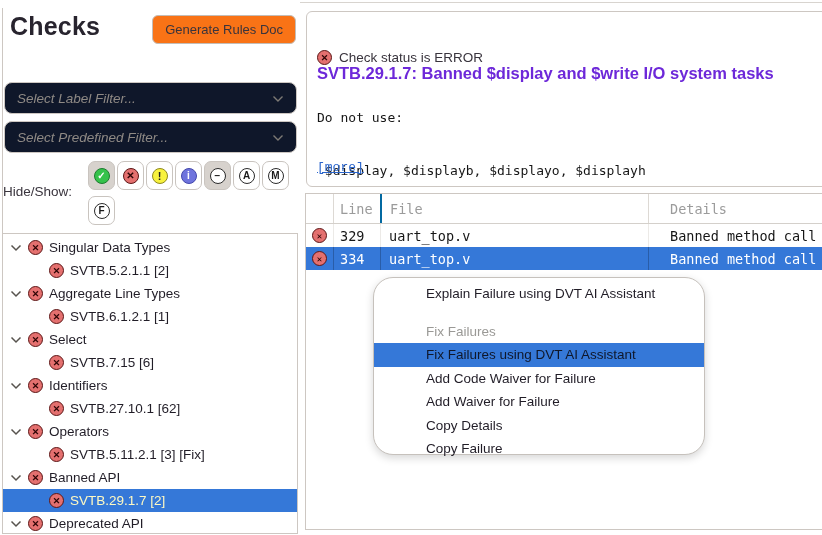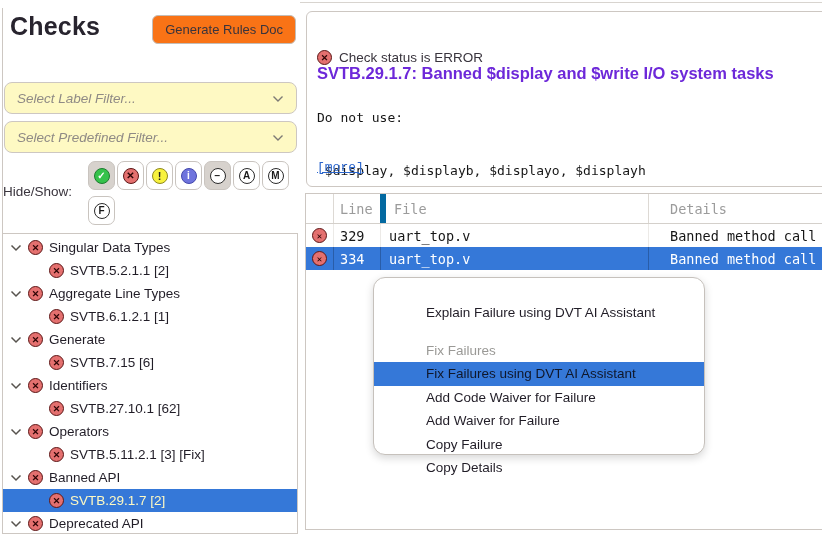--- a/index.html
+++ b/index.html
@@ -27,21 +27,21 @@
   .left-panel { position:absolute; left:0; top:0; width:300px; height:535px; }
   .left-edge  { position:absolute; left:2px; top:8px; width:1px; height:526px; background:var(--panel-border); }
 
   .lp-header { position:absolute; left:10px; top:12px; width:286px; display:flex;
                justify-content:space-between; align-items:flex-start; }
   .lp-title  { font-size:25px; font-weight:bold; color:#28242e; letter-spacing:.2px; }
   .gen-btn   { margin-top:3px; height:29px; padding:0 12px; background:#f97316;
                border:1px solid #c3bdb8; border-radius:6px; font-size:13px; color:#39343d;
                font-family:"Liberation Sans",sans-serif; }
 
-  .combo { position:absolute; left:4px; width:293px; height:32px; background:#fef9c3;
+  .combo { position:absolute; left:4px; width:293px; height:32px; background:#0f172a;
            border:1px solid #cdc7c2; border-radius:8px; display:flex; align-items:center;
            padding:0 12px;gap:14px; }
   .combo-1 { top:82px; } .combo-2 { top:121px; }
   .combo-text { flex:1; font-style:italic; color:#8f8a85; font-size:13.5px;
                 white-space:nowrap; overflow:hidden; }
 
   .hs-label { position:absolute; left:3px; top:184px; font-size:13.5px; color:#39343d; }
   .toggle { position:absolute; width:27px; height:29px; background:#fff; border:1px solid #c9c4bf;
             border-radius:7px; display:flex; align-items:center; justify-content:center; padding:0; }
   .toggle.pressed { background:var(--pressed-bg); }
@@ -76,30 +76,30 @@
                border:1px solid var(--panel-border); background:#fff;
                font-family:"DejaVu Sans Mono",monospace; font-size:13.5px; }
   .t-row { display:flex; align-items:center; }
   .t-head { height:30px; border-bottom:1px solid #d4d0cb; color:#9b9b9b; }
   .t-body-row { height:23px; color:#161616; }
   .t-body-row.selected { background:var(--accent); color:#ffffff; }
   .c-icon { width:27px; display:flex; justify-content:center; align-self:stretch; align-items:center; }
   .c-line { width:47px; padding-left:6px; align-self:stretch; display:flex; align-items:center;
             border-left:1px solid #ddd9d4; }
   .c-file { width:268px; padding-left:8px; align-self:stretch; display:flex; align-items:center;
-            border-left:6px solid #0369a1; }
+            border-left:2px solid #0369a1; }
   .c-details { flex:1; padding-left:21px; align-self:stretch; display:flex; align-items:center;
                border-left:1px solid #ddd9d4; white-space:nowrap; overflow:hidden; }
   .t-body-row .c-line, .t-body-row .c-file, .t-body-row .c-details { border-left:1px solid #eceae7; }
   .t-body-row.selected .c-line, .t-body-row.selected .c-file,
   .t-body-row.selected .c-details { border-left:1px solid rgba(0,0,0,.22); }
 
   
   .context-menu { position:absolute; left:373px; top:277px; width:332px; height:178px; background:#fff;
-                  border:1px solid #c6c1bc; border-radius:12px; padding:23px 0;
+                  border:1px solid #c6c1bc; border-radius:20px; padding:4px 0;
                   box-shadow:0 3px 8px rgba(0,0,0,.16); z-index:10; }
   .menu-item { height:23.5px; line-height:23.5px; padding-left:52px; font-size:13.5px; color:#211d27;
                white-space:nowrap; }
   .menu-item.disabled { color:var(--muted);margin-top:14px; }
   .menu-item.highlighted { background:var(--accent); color:#0f172a; }
 </style>
 </head>
 <body>
 
 <div class="left-panel">
@@ -181,21 +181,21 @@
       <span class="icon-circle err">✕</span>
       <span class="tlabel">SVTB.6.1.2.1 [1]</span>
     </div>
     <div class="tree-row parent">
       <span class="tw">
           <svg width="12" height="8">
             <polyline points="1.5,1.5 6,6 10.5,1.5" fill="none" stroke="#57534e" stroke-width="1.5"></polyline>
           </svg>
         </span>
       <span class="icon-circle err">✕</span>
-      <span class="tlabel">Generate</span>
+      <span class="tlabel">Select</span>
     </div>
     <div class="tree-row child">
       <span class="icon-circle err">✕</span>
       <span class="tlabel">SVTB.7.15 [6]</span>
     </div>
     <div class="tree-row parent">
       <span class="tw">
           <svg width="12" height="8">
             <polyline points="1.5,1.5 6,6 10.5,1.5" fill="none" stroke="#57534e" stroke-width="1.5"></polyline>
           </svg>
@@ -288,15 +288,15 @@
     <div class="c-details">Banned method call</div>
   </div>
 </div>
 
 <div class="context-menu">
   <div class="menu-item">Explain Failure using DVT AI Assistant</div>
   <div class="menu-item disabled">Fix Failures</div>
   <div class="menu-item highlighted">Fix Failures using DVT AI Assistant</div>
   <div class="menu-item">Add Code Waiver for Failure</div>
   <div class="menu-item">Add Waiver for Failure</div>
+  <div class="menu-item">Copy Details</div>
   <div class="menu-item">Copy Failure</div>
-  <div class="menu-item">Copy Details</div>
 </div>
 
 </body></html>

